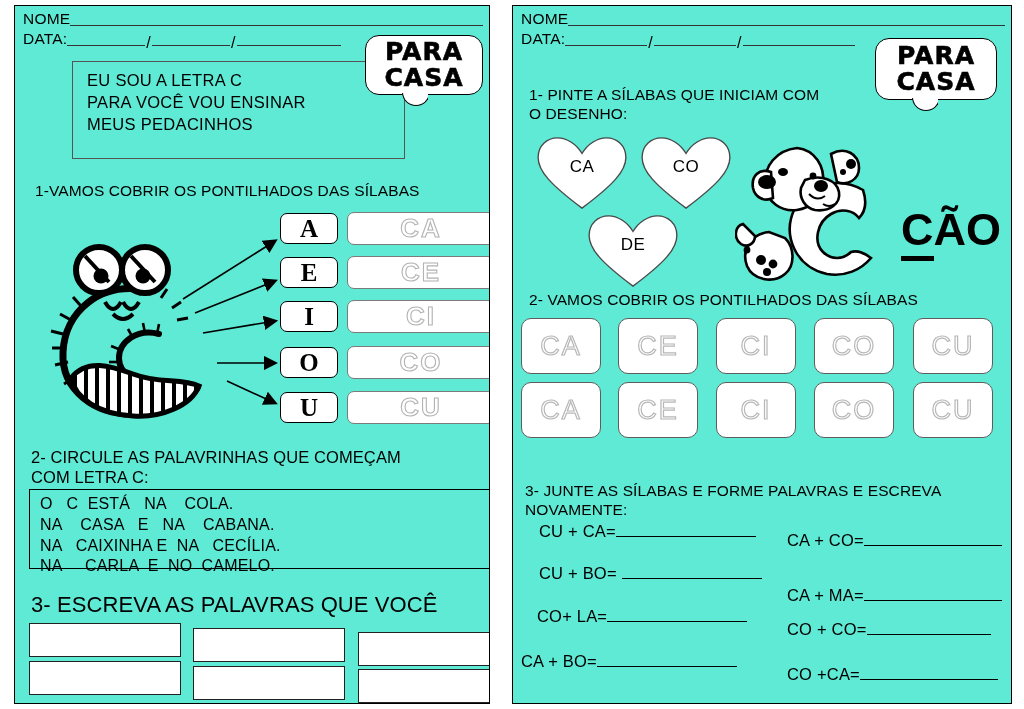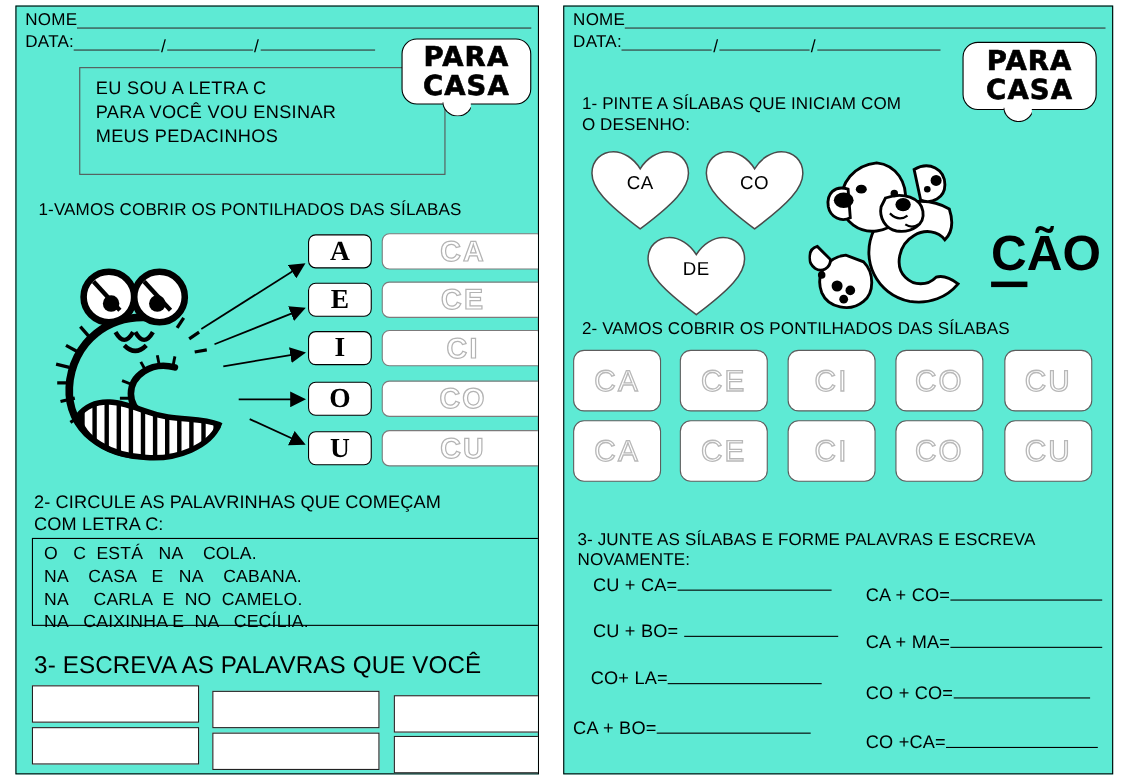--- a/index.html
+++ b/index.html
@@ -241,22 +241,22 @@
         <span class="trace-txt">CU</span>
       </div>
     </div>
 
     <div class="instr" style="left:16px;top:441px;font-size:16.5px;">2- CIRCULE  AS  PALAVRINHAS QUE  COMEÇAM
 COM  LETRA C:</div>
 
     <div class="sent-box" style="left:14px;top:483px;width:484px;height:80px;">
       <div class="sent">O   C  ESTÁ   NA    COLA.</div>
       <div class="sent">NA    CASA   E   NA    CABANA.</div>
+      <div class="sent">NA   CAIXINHA E  NA   CECÍLIA.</div>
       <div class="sent">NA     CARLA  E  NO  CAMELO.</div>
-      <div class="sent">NA   CAIXINHA E  NA   CECÍLIA.</div>
     </div>
 
     <div class="instr" style="left:16px;top:586px;font-size:22px;">3- ESCREVA AS  PALAVRAS QUE VOCÊ PINTOU:</div>
 
     <div class="ansbox" style="left:14px;top:617px;width:152px;height:34px;"></div>
     <div class="ansbox" style="left:178px;top:622px;width:152px;height:34px;"></div>
     <div class="ansbox" style="left:343px;top:626px;width:152px;height:34px;"></div>
     <div class="ansbox" style="left:14px;top:655px;width:152px;height:34px;"></div>
     <div class="ansbox" style="left:178px;top:660px;width:152px;height:34px;"></div>
     <div class="ansbox" style="left:343px;top:663px;width:152px;height:34px;"></div>
@@ -401,21 +401,21 @@
     </div>
     <div class="pair" style="left:8px;top:646px;">
       <span>CA + BO=</span>
       <span class="blank" style="width:140px"></span>
     </div>
 
     <div class="pair" style="left:274px;top:525px;">
       <span>CA + CO=</span>
       <span class="blank" style="width:138px"></span>
     </div>
-    <div class="pair" style="left:274px;top:568px;justify-content:center;">
+    <div class="pair" style="left:274px;top:580px;justify-content:center;">
       <span>CA + MA=</span>
       <span class="blank" style="width:138px"></span>
     </div>
     <div class="pair" style="left:274px;top:614px;">
       <span>CO + CO=</span>
       <span class="blank" style="width:124px"></span>
     </div>
     <div class="pair" style="left:274px;top:659px;">
       <span>CO +CA=</span>
       <span class="blank" style="width:138px"></span>

